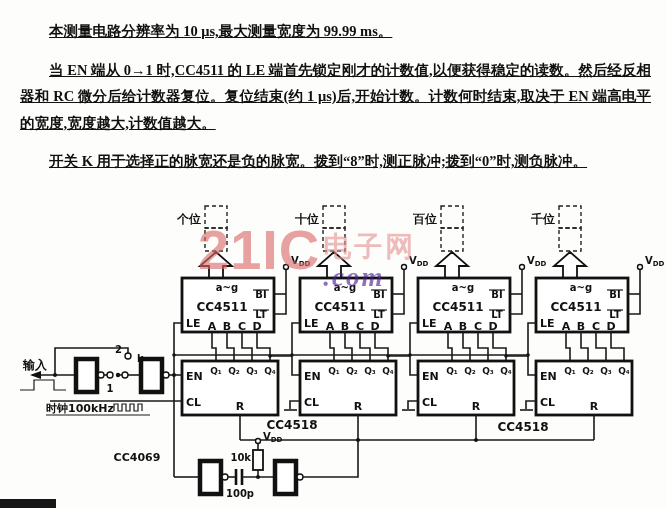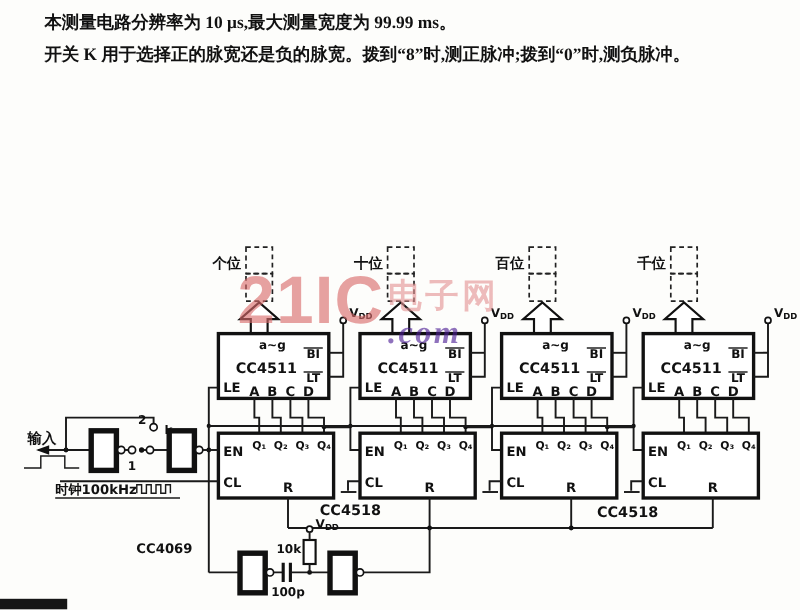--- a/index.html
+++ b/index.html
@@ -4,21 +4,21 @@
 <style>
   html,body{margin:0;padding:0;}
   body{
     width:667px;height:508px;position:relative;overflow:hidden;
     background:#fdfdfb;font-family:"Liberation Serif",serif;color:#111;
   }
   .text-block{
     position:absolute;left:0;top:2px;width:655px;padding:4px 6px 0 8px;
     font-size:14.5px;line-height:26.5px;font-weight:600;text-align:justify;
   }
-  .text-block p{margin:0;text-indent:2em;}
+  .text-block p{margin:12px;text-indent:2em;text-decoration:underline;}
   svg text{font-family:"DejaVu Sans",sans-serif;fill:#111;}
   .t9b{font-size:9px;font-weight:bold;}
   .t10b{font-size:10px;font-weight:bold;}
   .t11b{font-size:11px;font-weight:bold;}
   .t12b{font-size:12px;font-weight:bold;}
   .sub{font-size:7px;}
   .w{stroke:#1a1a1a;stroke-width:1.6;fill:none;}
   .w2{stroke:#1a1a1a;stroke-width:1.2;fill:none;}
   .chip{fill:#ffffff;stroke:#111;stroke-width:2.8;}
   .dsh{fill:none;stroke:#222;stroke-width:1.4;stroke-dasharray:4 3;}
@@ -37,20 +37,21 @@
   .wm-cn{font-size:28px;font-weight:bold;color:#e49494;letter-spacing:3px;}
   .wm-com{font-size:27px;font-style:italic;font-weight:bold;color:#4c1d95;
     font-family:"Liberation Serif",serif;margin-top:-4px;letter-spacing:2px;}
   .scan-artifact{position:absolute;left:0;top:499px;width:56px;height:9px;background:#161616;}
 </style>
 </head>
 <body>
 
 <div class="text-block">
   <p>本测量电路分辨率为 10 μs,最大测量宽度为 99.99 ms。</p>
+  <p>当 EN 端从 0→1 时,CC4511 的 LE 端首先锁定刚才的计数值,以便获得稳定的读数。然后经反相器和 RC 微分后给计数器复位。复位结束(约 1 μs)后,开始计数。计数何时结束,取决于 EN 端高电平的宽度,宽度越大,计数值越大。</p>
   <p>开关 K 用于选择正的脉宽还是负的脉宽。拨到“8”时,测正脉冲;拨到“0”时,测负脉冲。</p>
 </div>
 
 <svg width="667" height="508" viewBox="0 0 667 508" style="position:absolute;left:0;top:0;">
 
   <g transform="translate(0,0)">
     <g>
       <rect class="dsh" x="205" y="206" width="22" height="22"></rect>
       <rect class="dsh" x="205" y="228" width="22" height="23"></rect>
     </g>

